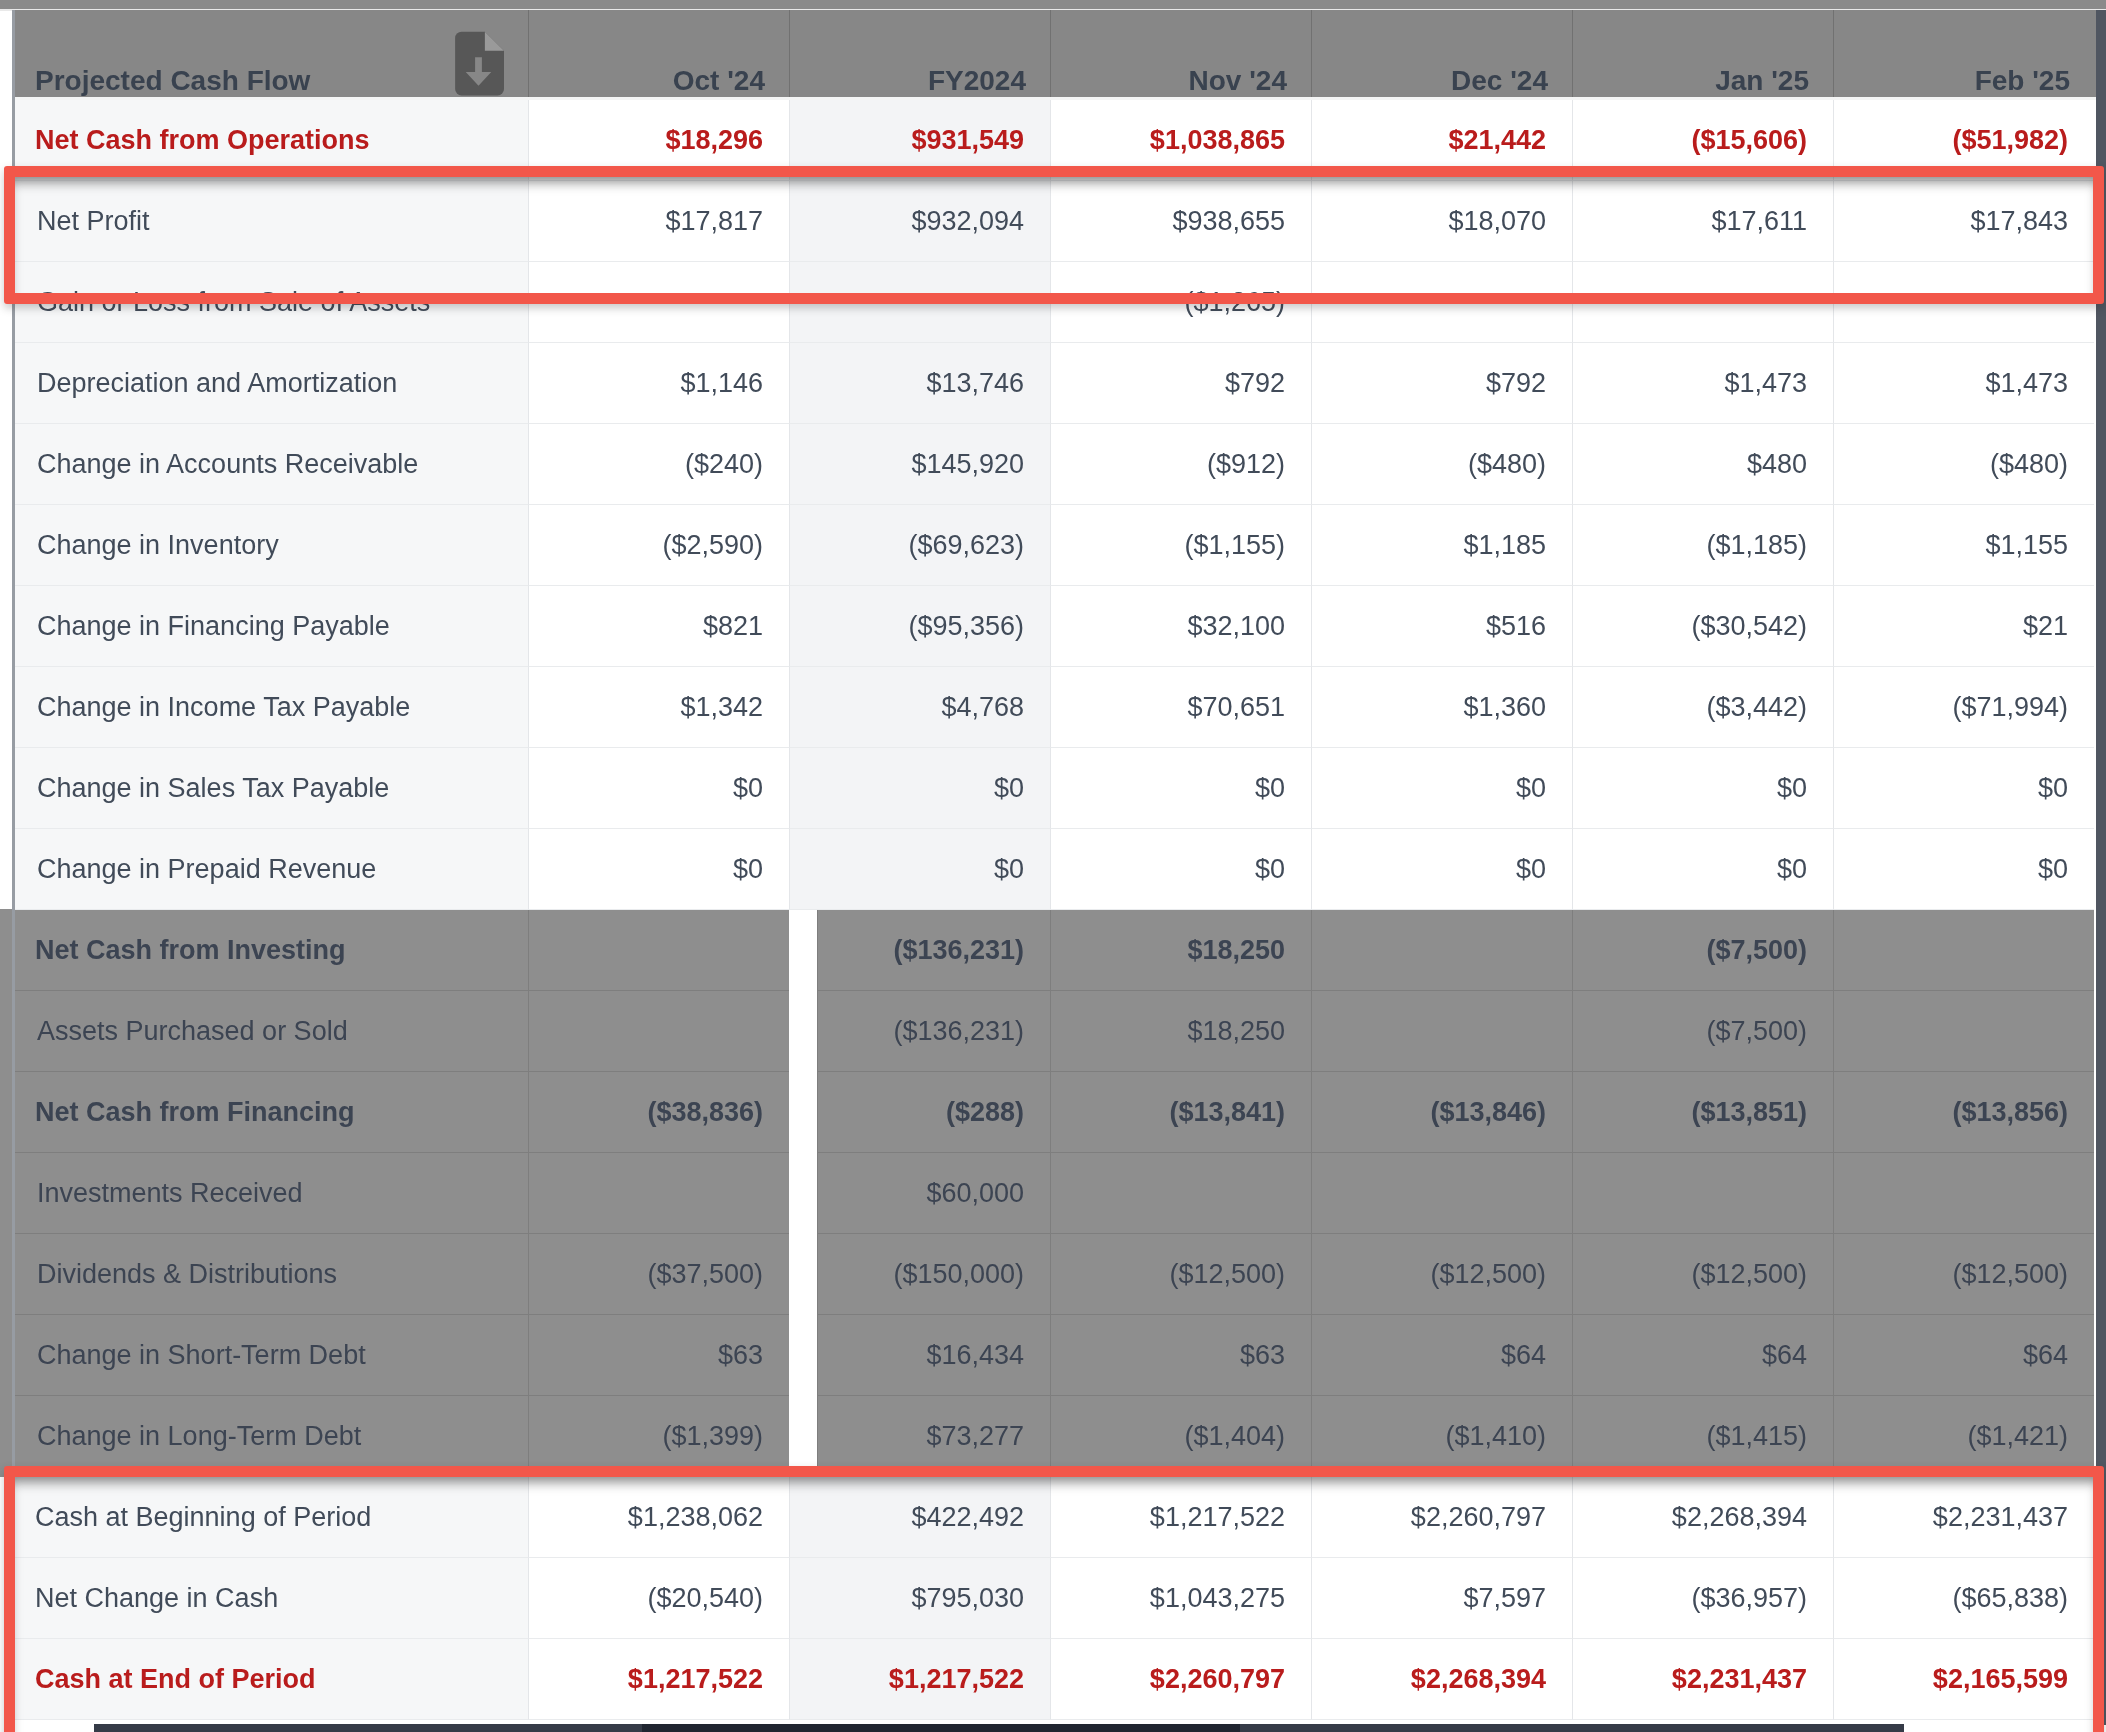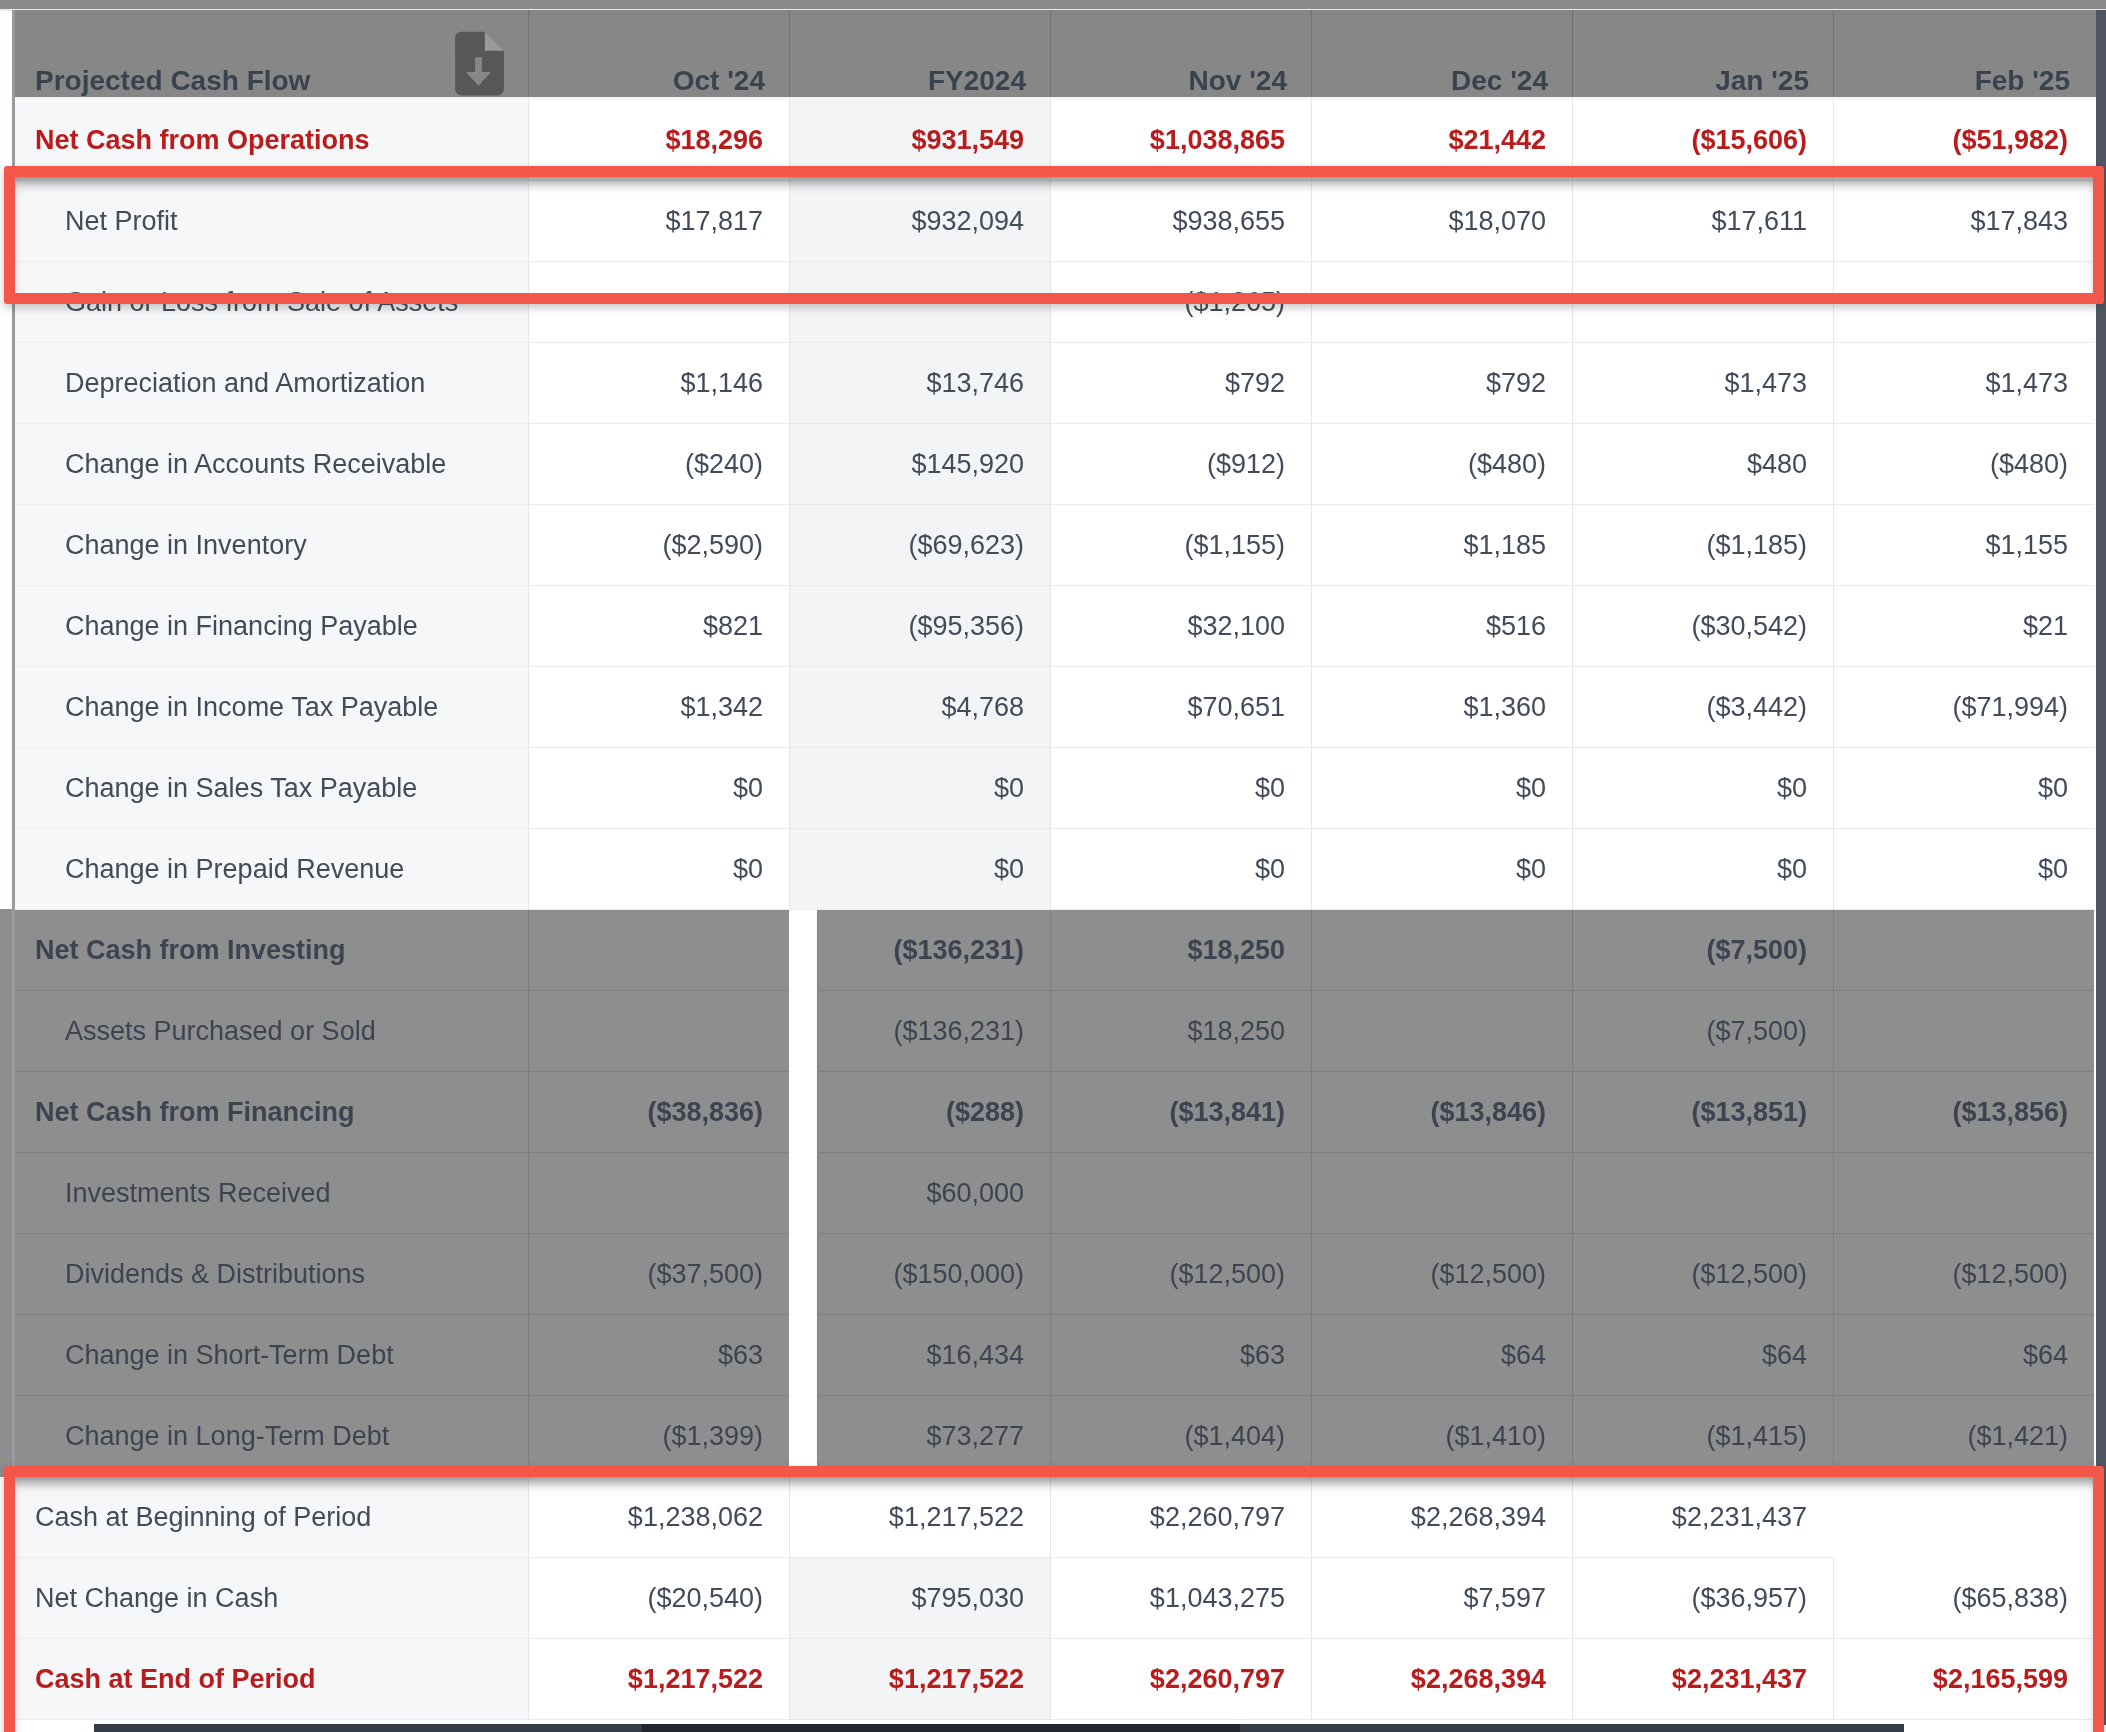--- a/index.html
+++ b/index.html
@@ -26,21 +26,21 @@
   .th.first{justify-content:space-between;padding-left:20px;border-left:none;}
   .th.first .title-text{font-size:28px;font-weight:bold;color:#39424f;}
 
   .row{height:81px;}
   .cell{display:flex;align-items:center;justify-content:flex-end;
         padding-right:26px;font-size:27px;
         background:#ffffff;border-left:1px solid #e4e6e9;border-bottom:1px solid #e9ebed;
         box-sizing:border-box;white-space:nowrap;}
   .cell.label{justify-content:flex-start;padding-left:20px;padding-right:10px;
         background:#f6f7f8;border-left:none;}
-  .row.indent .cell.label{padding-left:50px;}
+  .row.indent .cell.label{padding-left:22px;}
   .cell.fy{background:#f3f4f6;}
   .row.bold .cell{font-weight:bold;color:#b91c1c;}
   .row.gray .cell{background:#8e8e8e;border-left-color:#7e7e7e;border-bottom-color:#7e7e7e;color:#3c4452;}
   .row.gray .cell.label{background:#8e8e8e;}
   .row.gray .cell.fy{background:#8e8e8e;margin-left:28px;}
 
   
   .hl-box{position:absolute;left:4px;right:3px;border:11px solid #f2574a;border-radius:3px;
           box-shadow:inset 0 10px 12px -5px rgba(40,40,40,.55), 0 4px 8px rgba(40,40,40,.25);
           z-index:5;pointer-events:none;}
@@ -224,20 +224,21 @@
         <div class="cell">($1,399)</div>
         <div class="cell fy">$73,277</div>
         <div class="cell">($1,404)</div>
         <div class="cell">($1,410)</div>
         <div class="cell">($1,415)</div>
         <div class="cell">($1,421)</div>
       </div>
       <div class="grid-row row">
         <div class="cell label">Cash at Beginning of Period</div>
         <div class="cell">$1,238,062</div>
+        <div class="cell fy">$422,492</div>
         <div class="cell">$1,217,522</div>
         <div class="cell">$2,260,797</div>
         <div class="cell">$2,268,394</div>
         <div class="cell">$2,231,437</div>
       </div>
       <div class="grid-row row">
         <div class="cell label">Net Change in Cash</div>
         <div class="cell">($20,540)</div>
         <div class="cell fy">$795,030</div>
         <div class="cell">$1,043,275</div>

